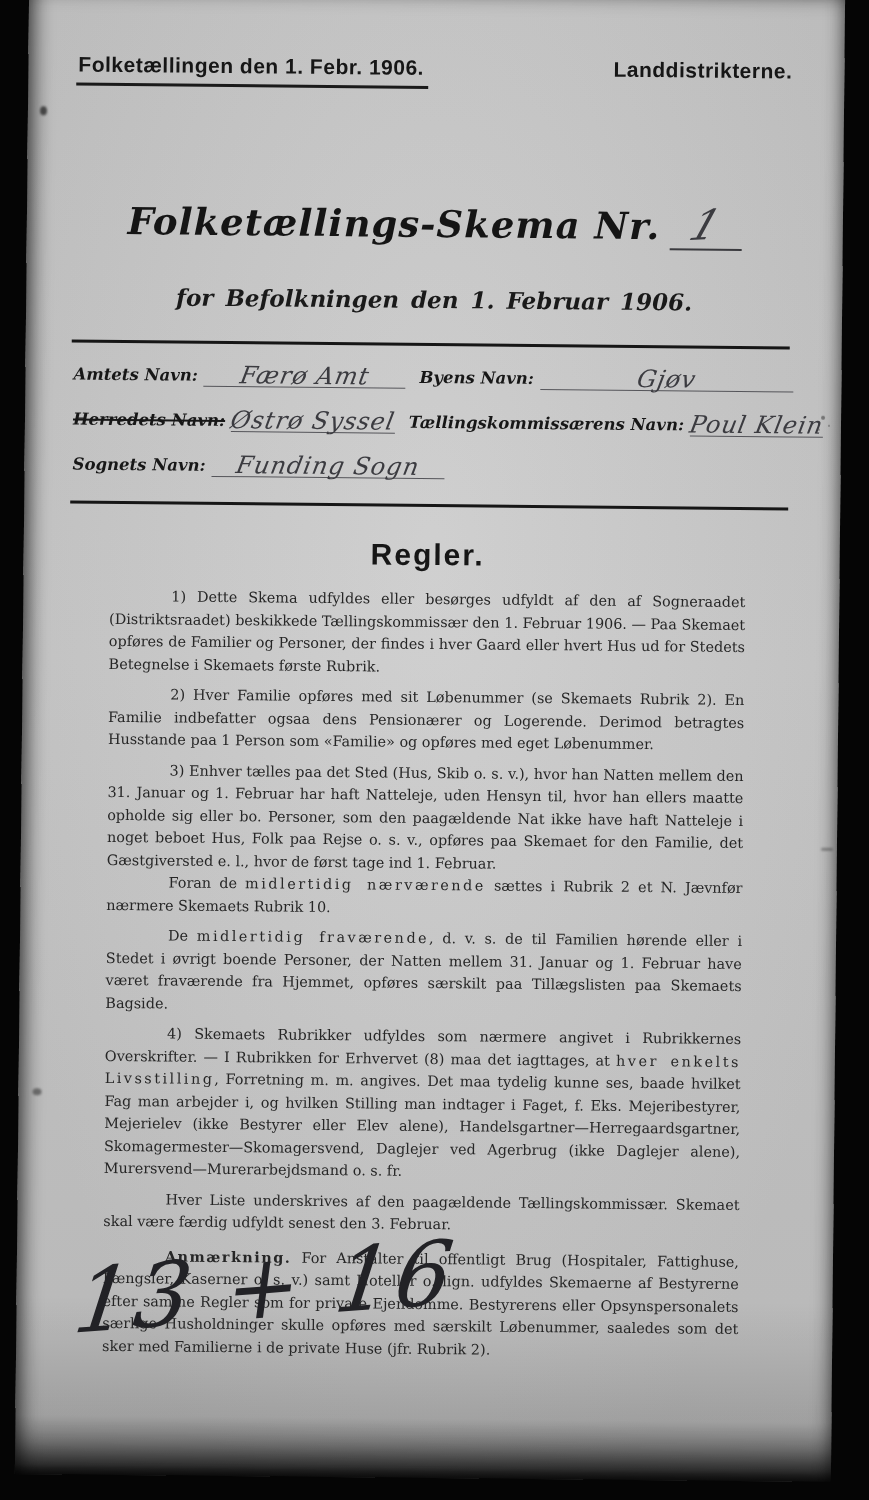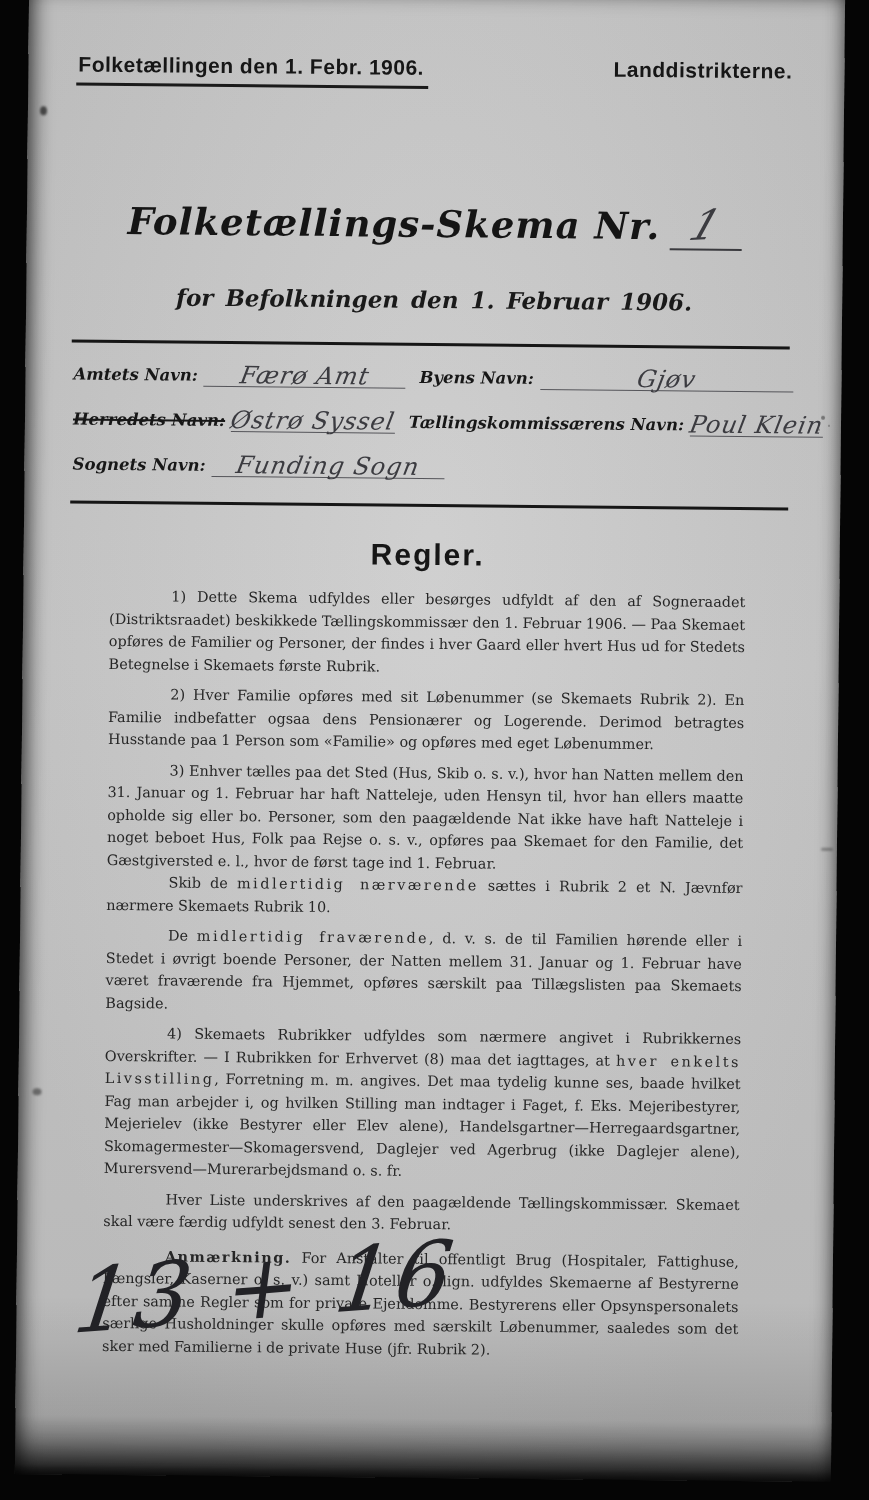--- a/index.html
+++ b/index.html
@@ -166,21 +166,21 @@
     </div>
   </div>
 
   <div class="rule-line rule-bottom"></div>
 
   <section class="rules">
     <h2>Regler.</h2>
     <p><span>1) Dette Skema udfyldes eller besørges udfyldt af den af Sogneraadet (Distriktsraadet) beskikkede Tællingskommissær den 1. Februar 1906. — Paa Skemaet opføres de Familier og Personer, der findes i hver Gaard eller hvert Hus ud for Stedets Betegnelse i Skemaets første Rubrik.</span></p>
     <p><span>2) Hver Familie opføres med sit Løbenummer (se Skemaets Rubrik 2).  En Familie indbefatter ogsaa dens Pensionærer og Logerende.  Derimod betragtes Husstande paa 1 Person som «Familie» og opføres med eget Løbenummer.</span></p>
     <p class="no-gap"><span>3) Enhver tælles paa det Sted (Hus, Skib o. s. v.), hvor han Natten mellem den 31. Januar og 1. Februar har haft Natteleje, uden Hensyn til, hvor han ellers maatte opholde sig eller bo.  Personer, som den paagældende Nat ikke have haft Natteleje i noget beboet Hus, Folk paa Rejse o. s. v., opføres paa Skemaet for den Familie, det Gæstgiversted e. l., hvor de først tage ind 1. Februar.</span></p>
-    <p><span>Skib de </span><span class="spaced">midlertidig nærværende</span><span> sættes i Rubrik 2 et N.  Jævnfør nærmere Skemaets Rubrik 10.</span></p>
+    <p><span>Foran de </span><span class="spaced">midlertidig nærværende</span><span> sættes i Rubrik 2 et N.  Jævnfør nærmere Skemaets Rubrik 10.</span></p>
     <p><span>De </span><span class="spaced">midlertidig fraværende</span><span>, d. v. s. de til Familien hørende eller i Stedet i øvrigt boende Personer, der Natten mellem 31. Januar og 1. Februar have været fraværende fra Hjemmet, opføres særskilt paa Tillægslisten paa Skemaets Bagside.</span></p>
     <p><span>4) Skemaets Rubrikker udfyldes som nærmere angivet i Rubrikkernes Overskrifter. — I Rubrikken for Erhvervet (8) maa det iagttages, at </span><span class="spaced">hver enkelts Livsstilling</span><span>, Forretning m. m. angives. Det maa tydelig kunne ses, baade hvilket Fag man arbejder i, og hvilken Stilling man indtager i Faget, f. Eks. Mejeribestyrer, Mejerielev (ikke Bestyrer eller Elev alene), Handelsgartner—Herregaardsgartner, Skomagermester—Skomagersvend, Daglejer ved Agerbrug (ikke Daglejer alene), Murersvend—Murerarbejdsmand o. s. fr.</span></p>
     <p><span>Hver Liste underskrives af den paagældende Tællingskommissær.  Skemaet skal være færdig udfyldt senest den 3. Februar.</span></p>
     <p class="note"><span class="bold-lead">Anmærkning.</span><span>  For Anstalter til offentligt Brug (Hospitaler, Fattighuse, Fængsler, Kaserner o. s. v.) samt Hoteller o. lign. udfyldes Skemaerne af Bestyrerne efter samme Regler som for private Ejendomme. Bestyrerens eller Opsynspersonalets særlige Husholdninger skulle opføres med særskilt Løbenummer, saaledes som det sker med Familierne i de private Huse (jfr. Rubrik 2).</span></p>
   </section>
 
   <div class="tally handwriting">13 + 16</div>
 
   <div class="speck sp1"></div>
   <div class="speck sp2"></div>

